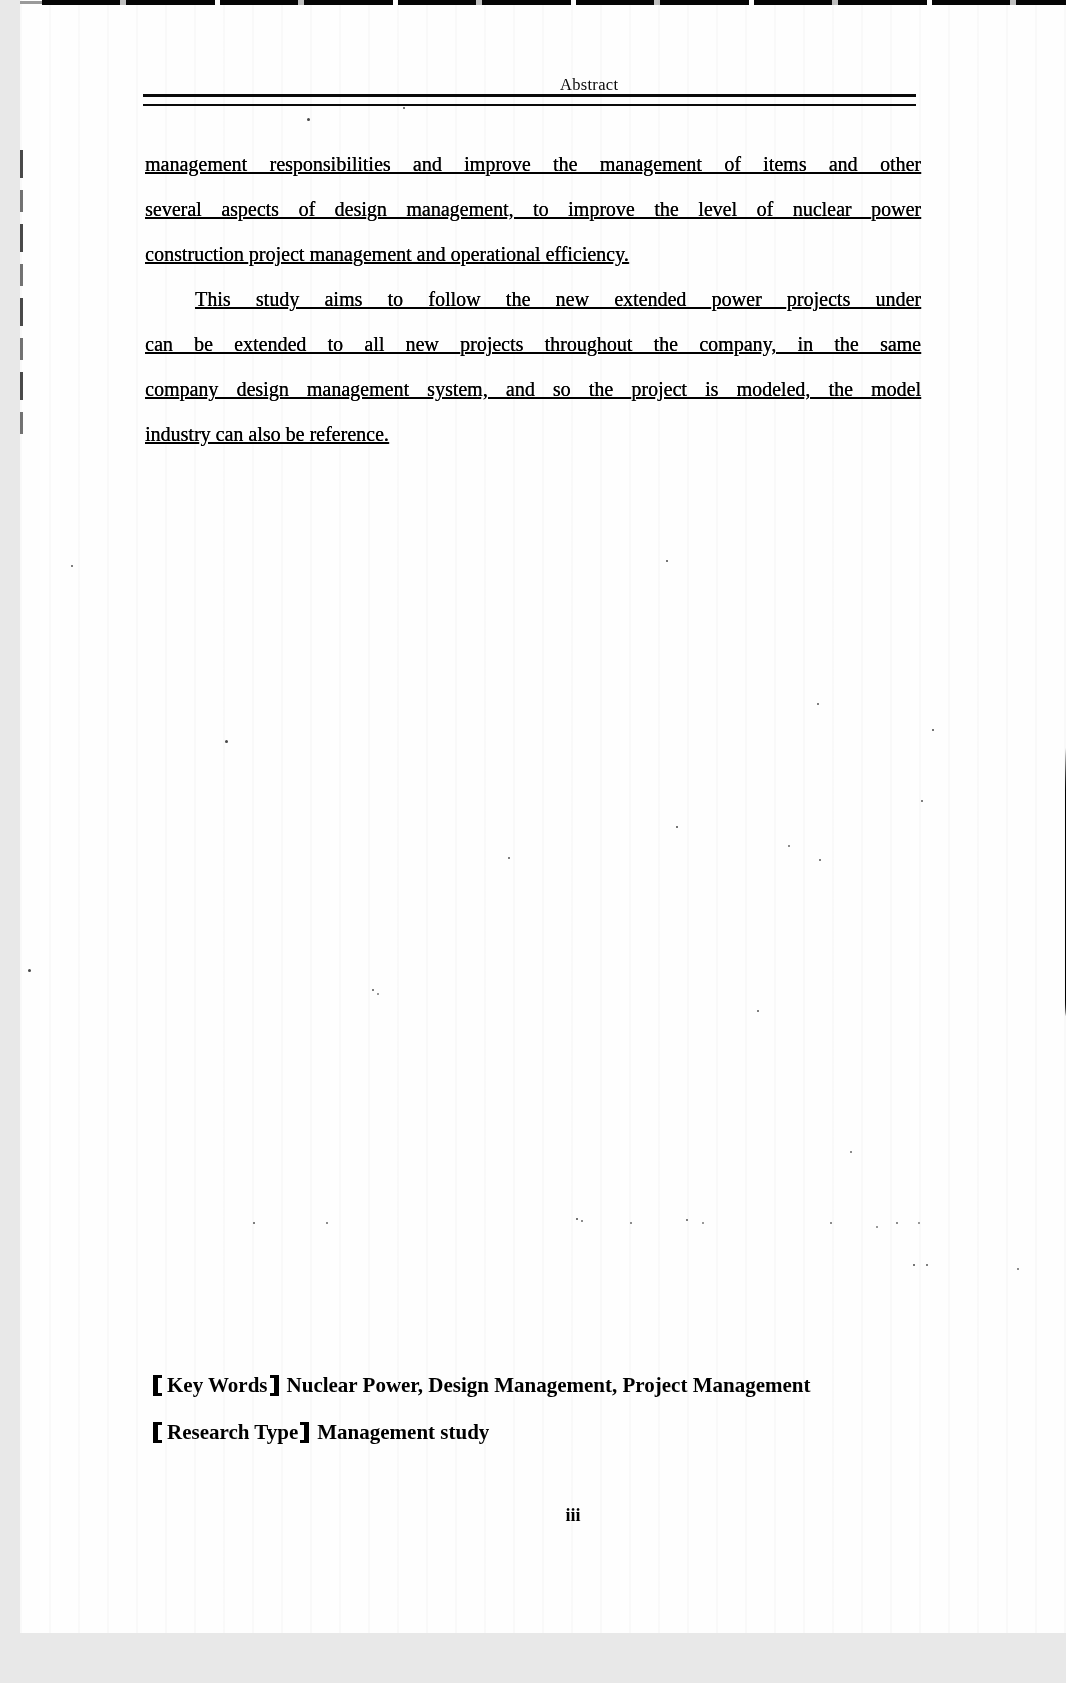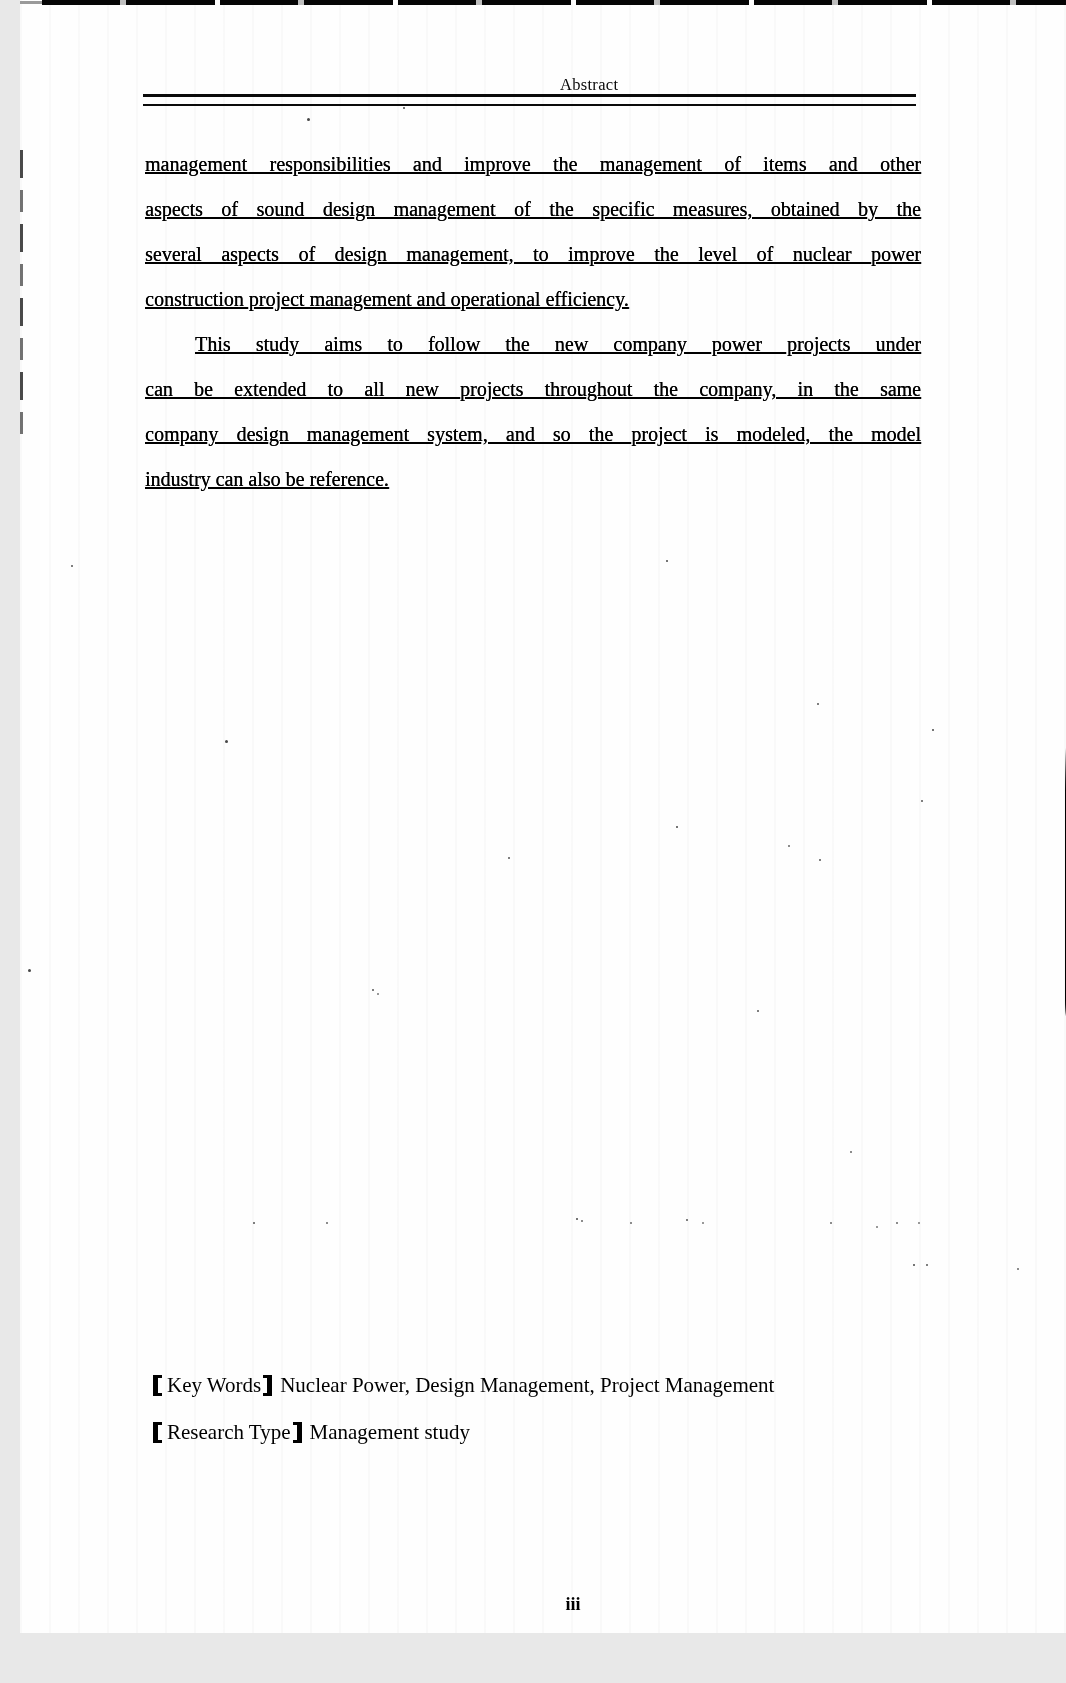--- a/index.html
+++ b/index.html
@@ -65,31 +65,31 @@
     font-size:20px; line-height:45px; white-space:normal;
     text-shadow:0.25px 0 0 #000;
     text-decoration:underline;
   }
   .just { text-align:justify; text-align-last:justify; }
   .end  { text-align:left; }
   .indent { padding-left:50px; }
 
   
   .kw-block { position:absolute; top:1362px; left:133px; width:780px; }
-  .kw-line { font-weight:normal; font-size:21px; line-height:47px; white-space:nowrap; }
+  .kw-line { font-weight:bold; font-size:21px; line-height:47px; white-space:nowrap; }
   .lbracket,.rbracket {
     display:inline-block; width:9px; height:21px; vertical-align:-3.5px;
     border-top:3.5px solid #000; border-bottom:3.5px solid #000;
   }
   .lbracket { border-left:5.5px solid #000; margin:0 5px 0 0; }
   .rbracket { border-right:5.5px solid #000; margin:0 8px 0 2px; }
 
   
   .page-number {
-    position:absolute; top:1594px; left:523px; width:60px;
+    position:absolute; top:1505px; left:523px; width:60px;
     text-align:center; font-size:18px; font-weight:bold;
   }
 
   
   .sp { position:absolute; border-radius:50%; background:#474747; }
 </style>
 </head>
 <body>
 
 <div class="page">
@@ -107,24 +107,23 @@
   <div class="right-line-lower"></div>
   <div class="bottom-line-left"></div>
   <div class="bottom-dashes-right"></div>
 
   <span class="header-title">Abstract</span>
   <div class="rule rule1"></div>
   <div class="rule rule2"></div>
 
   <div class="body-block">
     <div class="bodyline just">management responsibilities and improve the management of items and other</div>
-    <div class="bodyline just">aspects of sound design management of the specific measures, obtained by the</div>
     <div class="bodyline just">several aspects of design management, to improve the level of nuclear power</div>
     <div class="bodyline end">construction project management and operational efficiency.</div>
-    <div class="bodyline just indent">This study aims to follow the new company power projects under</div>
+    <div class="bodyline just indent">This study aims to follow the new extended power projects under</div>
     <div class="bodyline just">can be extended to all new projects throughout the company, in the same</div>
     <div class="bodyline just">company design management system, and so the project is modeled, the model</div>
     <div class="bodyline end">industry can also be reference.</div>
   </div>
 
   <div class="kw-block">
     <div class="kw-line">
       <span class="lbracket"></span><span>Key Words</span><span class="rbracket"></span><span>Nuclear Power, Design Management, Project Management</span>
     </div>
     <div class="kw-line">

